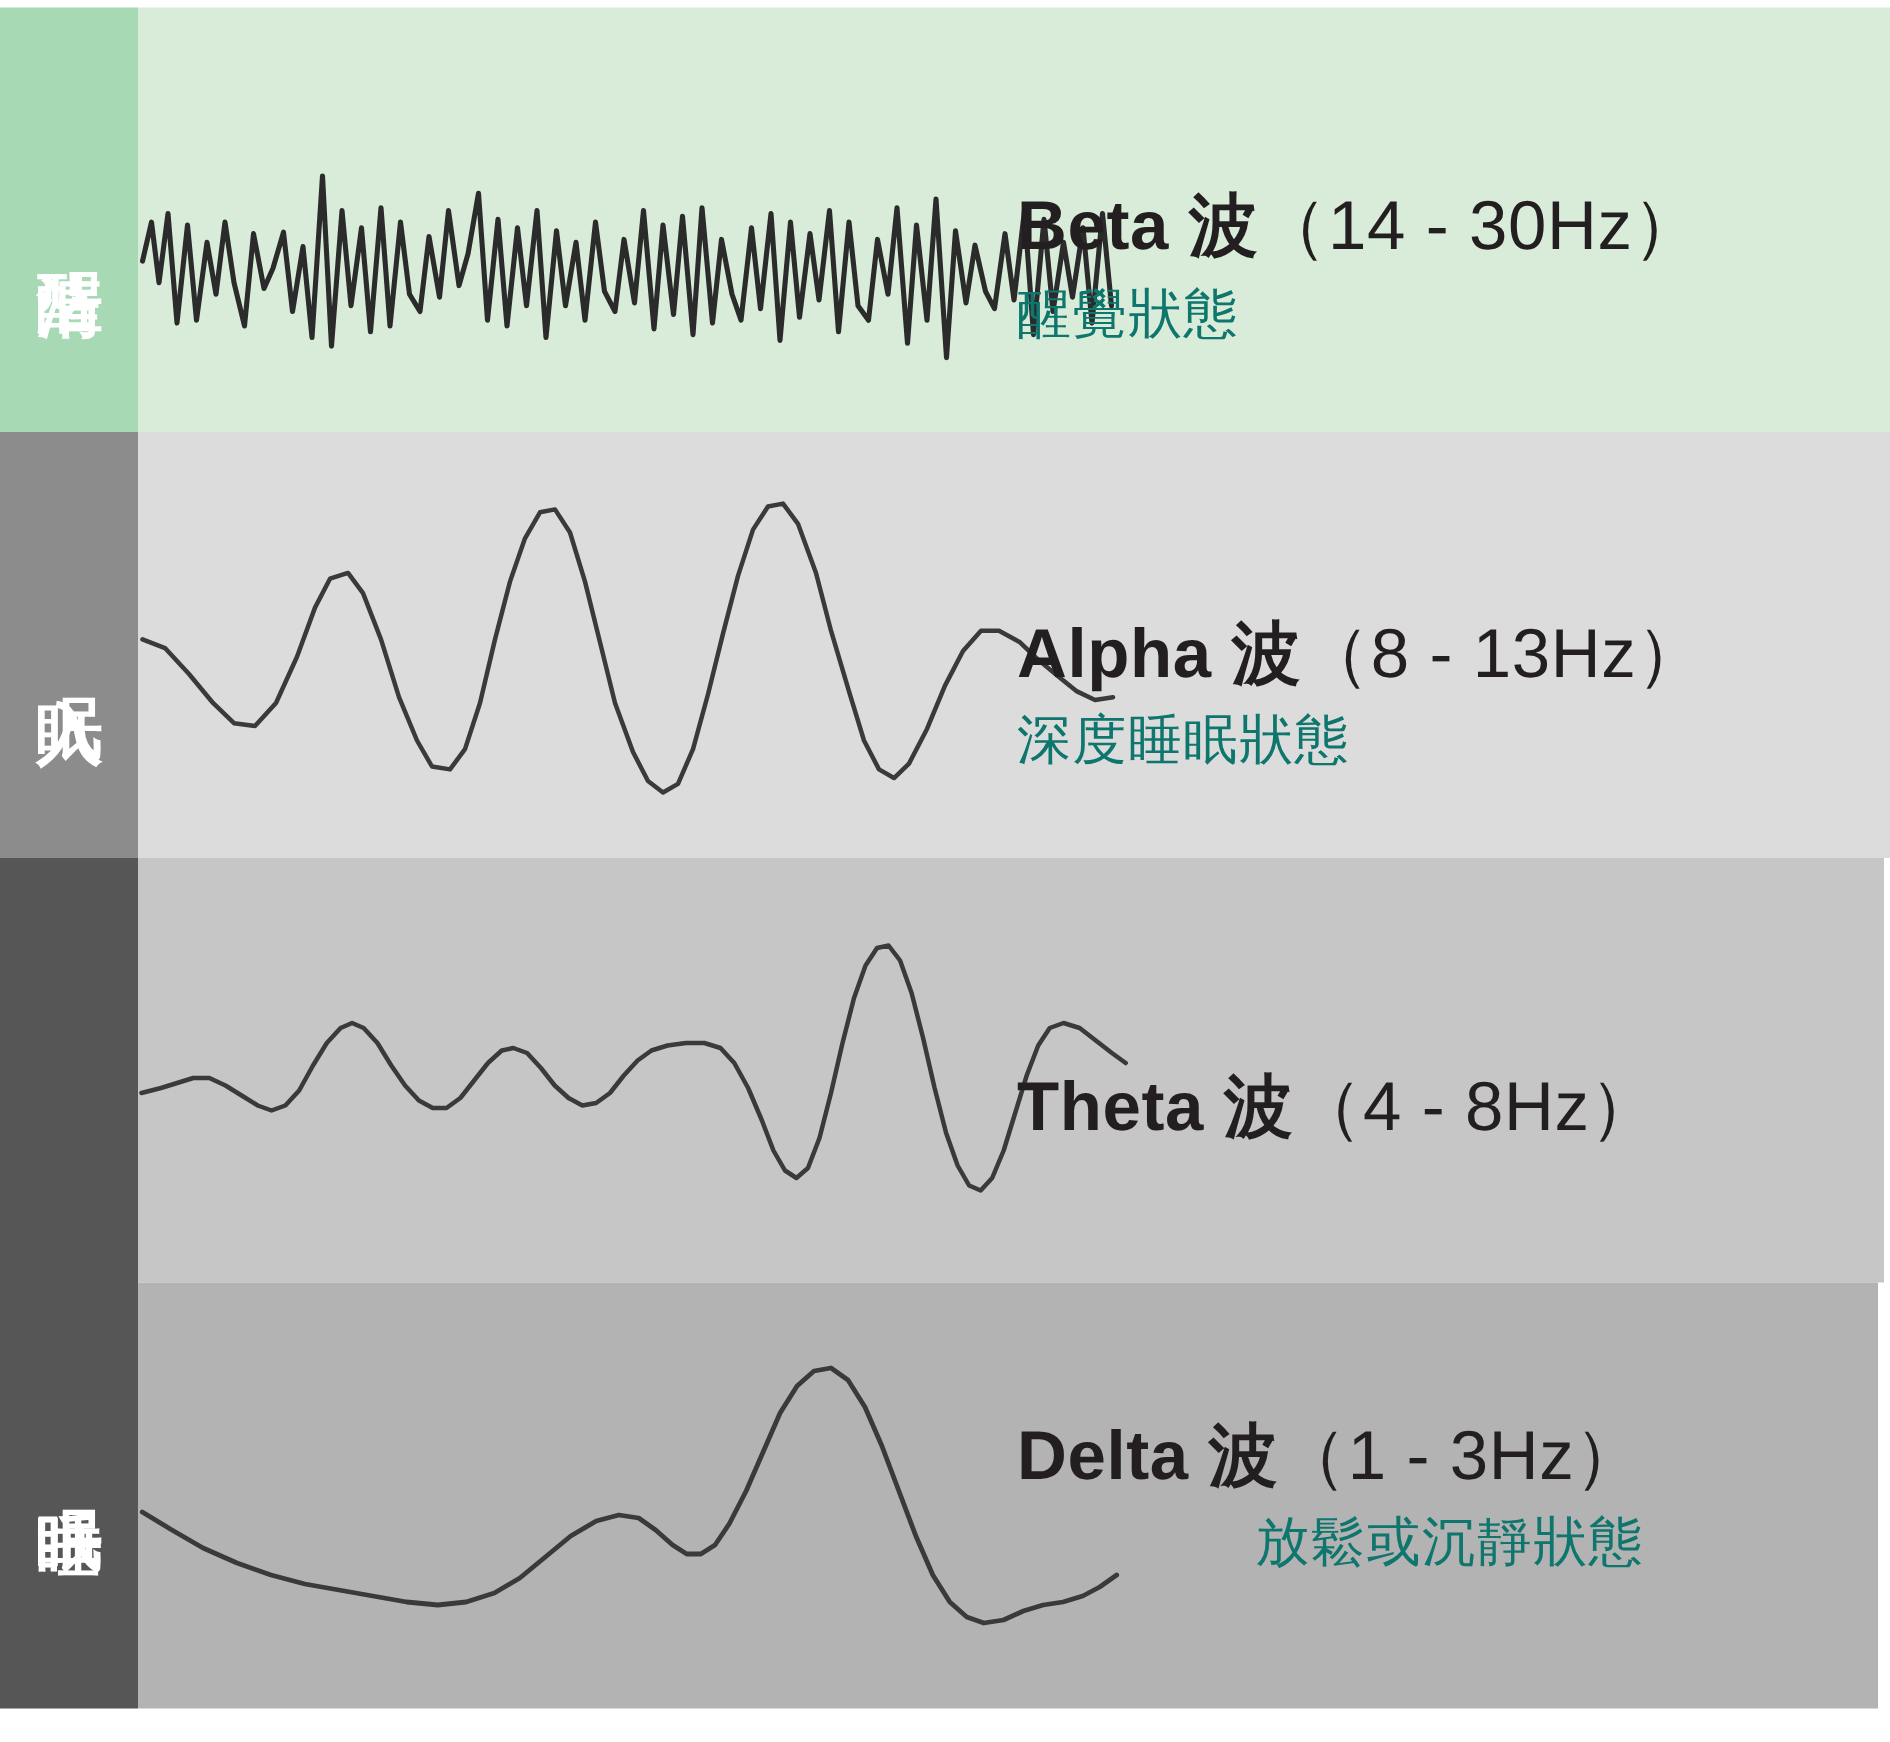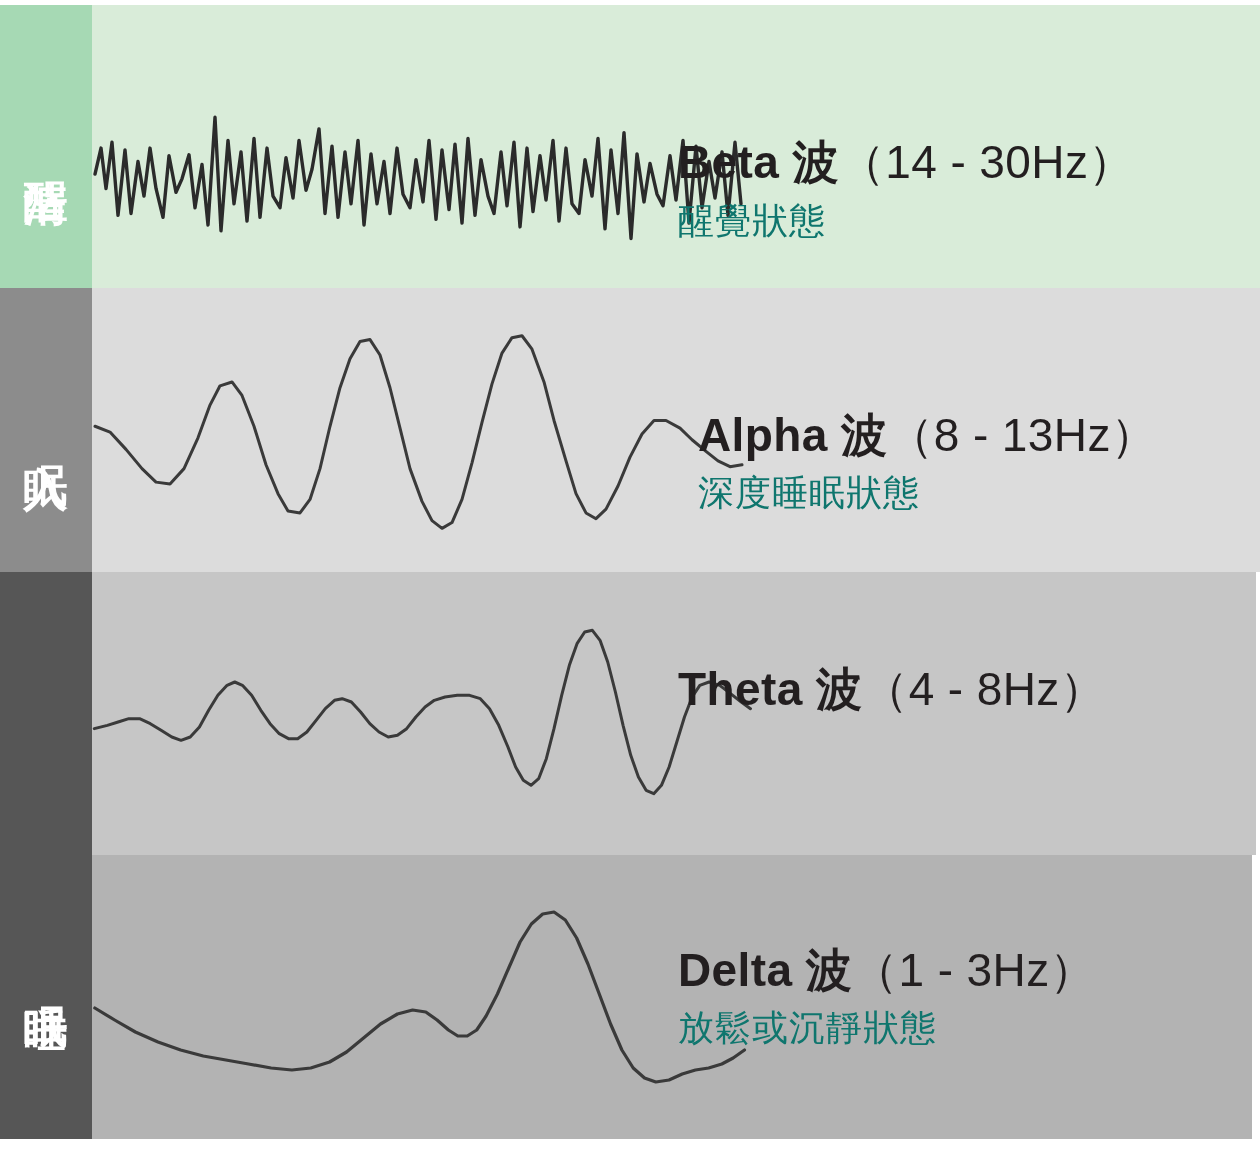--- a/index.html
+++ b/index.html
@@ -99,61 +99,61 @@
     <span class="stage-label" style="color: rgb(255, 255, 255);">睡眠</span>
   </div>
 
   <div class="band" id="band-0" style="top: 5px; height: 283px; width: 1168px; background: rgb(217, 236, 217);">
     <div class="band-wave" style="left: 0px; top: 20px;">
       <svg id="wave-svg-0" width="660" height="250" viewBox="0 0 660 260" preserveAspectRatio="none">
         <polyline id="wave-path-0" fill="none" stroke-linejoin="round" stroke-linecap="round" points="3,155 9,128 14,170 20,122 26,198 33,130 39,196 46,142 52,178 58,128 64,170 71,200 77,136 84,174 90,160 97,135 103,190 110,145 116,208 123,96 129,214 136,120 142,186 149,132 155,204 162,118 168,200 175,128 181,178 188,190 194,138 201,180 207,120 214,172 220,150 227,108 233,196 240,126 246,200 253,132 259,186 266,120 272,208 279,134 285,186 292,142 298,196 305,128 311,176 318,190 324,140 331,184 337,120 344,202 350,130 357,192 363,124 370,206 376,118 383,198 389,140 396,178 402,196 409,132 415,188 422,122 428,210 435,128 441,194 448,136 454,182 461,120 467,204 474,128 480,186 487,196 493,140 500,178 506,118 513,212 519,130 526,196 532,112 539,222 545,134 552,184 558,144 565,176 571,188 578,136 584,182 591,120 597,206 604,126 610,190 617,142 623,180 630,132 636,198 643,122 649,186" stroke="#2b2b2b" stroke-width="3.4" vector-effect="non-scaling-stroke"></polyline>
       </svg>
     </div>
   </div>
-  <div class="band-text" id="band-text-0" style="top: 20px; height: 339px;">
+  <div class="band-text" id="band-text-0" style="top: 8px; height: 339px;">
     <div class="band-title">
       <span>Beta</span><span>&nbsp;</span><span>波</span><span class="freq">（14 - 30Hz）</span>
     </div>
     <div class="band-sub">醒覺狀態</div>
   </div>
 
   <div class="band" id="band-1" style="top: 288px; height: 284px; width: 1168px; background: rgb(220, 220, 220);">
     <div class="band-wave" style="left: 0px; top: 15px;">
       <svg id="wave-svg-1" width="660" height="260" viewBox="0 0 660 270" preserveAspectRatio="none">
         <polyline id="wave-path-1" fill="none" stroke-linejoin="round" stroke-linecap="round" points="3,128 18,134 34,152 50,172 64,186 78,188 92,172 106,140 118,106 128,86 140,82 150,96 162,128 174,168 186,198 196,216 208,218 218,204 228,172 238,128 248,88 258,58 268,40 278,38 288,54 298,88 308,130 318,172 330,206 340,226 350,234 360,228 370,204 380,166 390,124 400,84 410,52 420,36 430,34 440,48 452,82 462,122 474,164 484,198 494,218 504,224 514,214 526,190 538,160 550,136 562,122 574,122 588,130 600,142 614,154 626,164 638,170 650,168" stroke="#3a3a3a" stroke-width="3" vector-effect="non-scaling-stroke"></polyline>
       </svg>
     </div>
   </div>
-  <div class="band-text" id="band-text-1" style="top: 288px; height: 348px; margin-left: 20px;">
+  <div class="band-text" id="band-text-1" style="top: 288px; height: 348px;">
     <div class="band-title">
       <span>Alpha</span><span>&nbsp;</span><span>波</span><span class="freq">（8 - 13Hz）</span>
     </div>
     <div class="band-sub">深度睡眠狀態</div>
   </div>
 
   <div class="band" id="band-2" style="top: 572px; height: 283px; width: 1164px; background: rgb(198, 198, 198);">
     <div class="band-wave" style="left: 0px; top: 20px;">
       <svg id="wave-svg-2" width="660" height="250" viewBox="0 0 860 300" preserveAspectRatio="none">
         <polyline id="wave-path-2" fill="none" stroke-linejoin="round" stroke-linecap="round" points="3,164 20,160 34,156 48,152 62,152 76,158 90,166 104,174 116,178 128,174 140,162 152,142 164,124 176,112 186,108 196,112 208,124 220,142 232,158 244,170 256,176 268,176 280,168 292,154 304,140 316,130 326,128 338,132 350,144 362,158 374,168 386,174 398,172 410,164 422,150 434,138 446,130 460,126 476,124 492,124 506,128 518,140 530,160 542,186 552,210 562,226 572,232 582,224 592,200 602,164 612,124 622,88 632,62 642,48 652,46 662,58 672,84 682,120 692,160 702,196 712,222 722,238 732,242 742,232 752,210 762,180 772,150 782,126 792,112 804,108 818,112 832,122 846,132 858,140" stroke="#3a3a3a" stroke-width="3" vector-effect="non-scaling-stroke"></polyline>
       </svg>
     </div>
   </div>
-  <div class="band-text" id="band-text-2" style="top: 548px; height: 283px;">
+  <div class="band-text" id="band-text-2" style="top: 596px; height: 283px;">
     <div class="band-title">
       <span>Theta</span><span>&nbsp;</span><span>波</span><span class="freq">（4 - 8Hz）</span>
     </div>
   </div>
 
   <div class="band" id="band-3" style="top: 855px; height: 284px; width: 1160px; background: rgb(179, 179, 179);">
     <div class="band-wave" style="left: 0px; top: 25px;">
       <svg id="wave-svg-3" width="660" height="250" viewBox="0 0 700 250" preserveAspectRatio="none">
         <polyline id="wave-path-3" fill="none" stroke-linejoin="round" stroke-linecap="round" points="3,128 24,140 46,152 70,162 94,170 118,176 142,180 166,184 190,188 212,190 232,188 252,182 270,172 288,158 306,144 324,134 340,130 354,132 366,140 378,150 388,156 398,156 408,150 418,136 430,114 442,88 454,62 466,44 478,34 490,32 502,40 514,58 526,84 538,114 550,144 562,170 574,188 586,198 598,202 612,200 626,194 640,190 654,188 668,184 680,178 692,170" stroke="#3a3a3a" stroke-width="3.2" vector-effect="non-scaling-stroke"></polyline>
       </svg>
     </div>
   </div>
-  <div class="band-text" id="band-text-3" style="top: 855px; height: 284px;">
+  <div class="band-text" id="band-text-3" style="top: 855px; height: 284px; align-items: flex-end;">
     <div class="band-title">
       <span>Delta</span><span>&nbsp;</span><span>波</span><span class="freq">（1 - 3Hz）</span>
     </div>
     <div class="band-sub">放鬆或沉靜狀態</div>
   </div>
 
 </div>
 
 </body></html>

